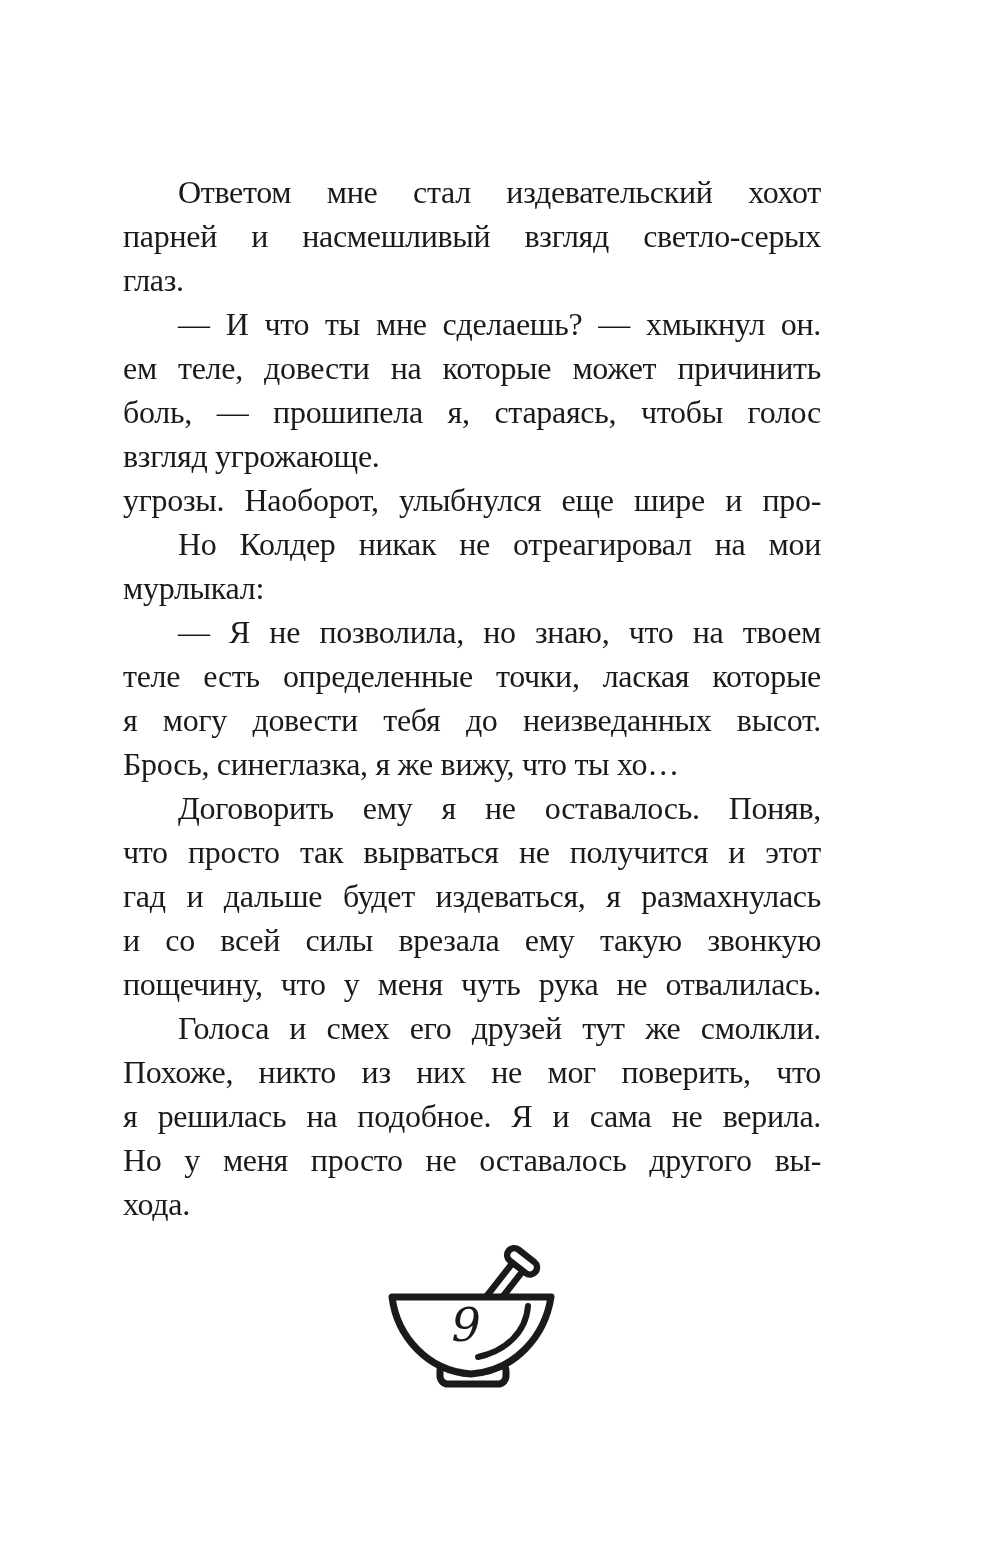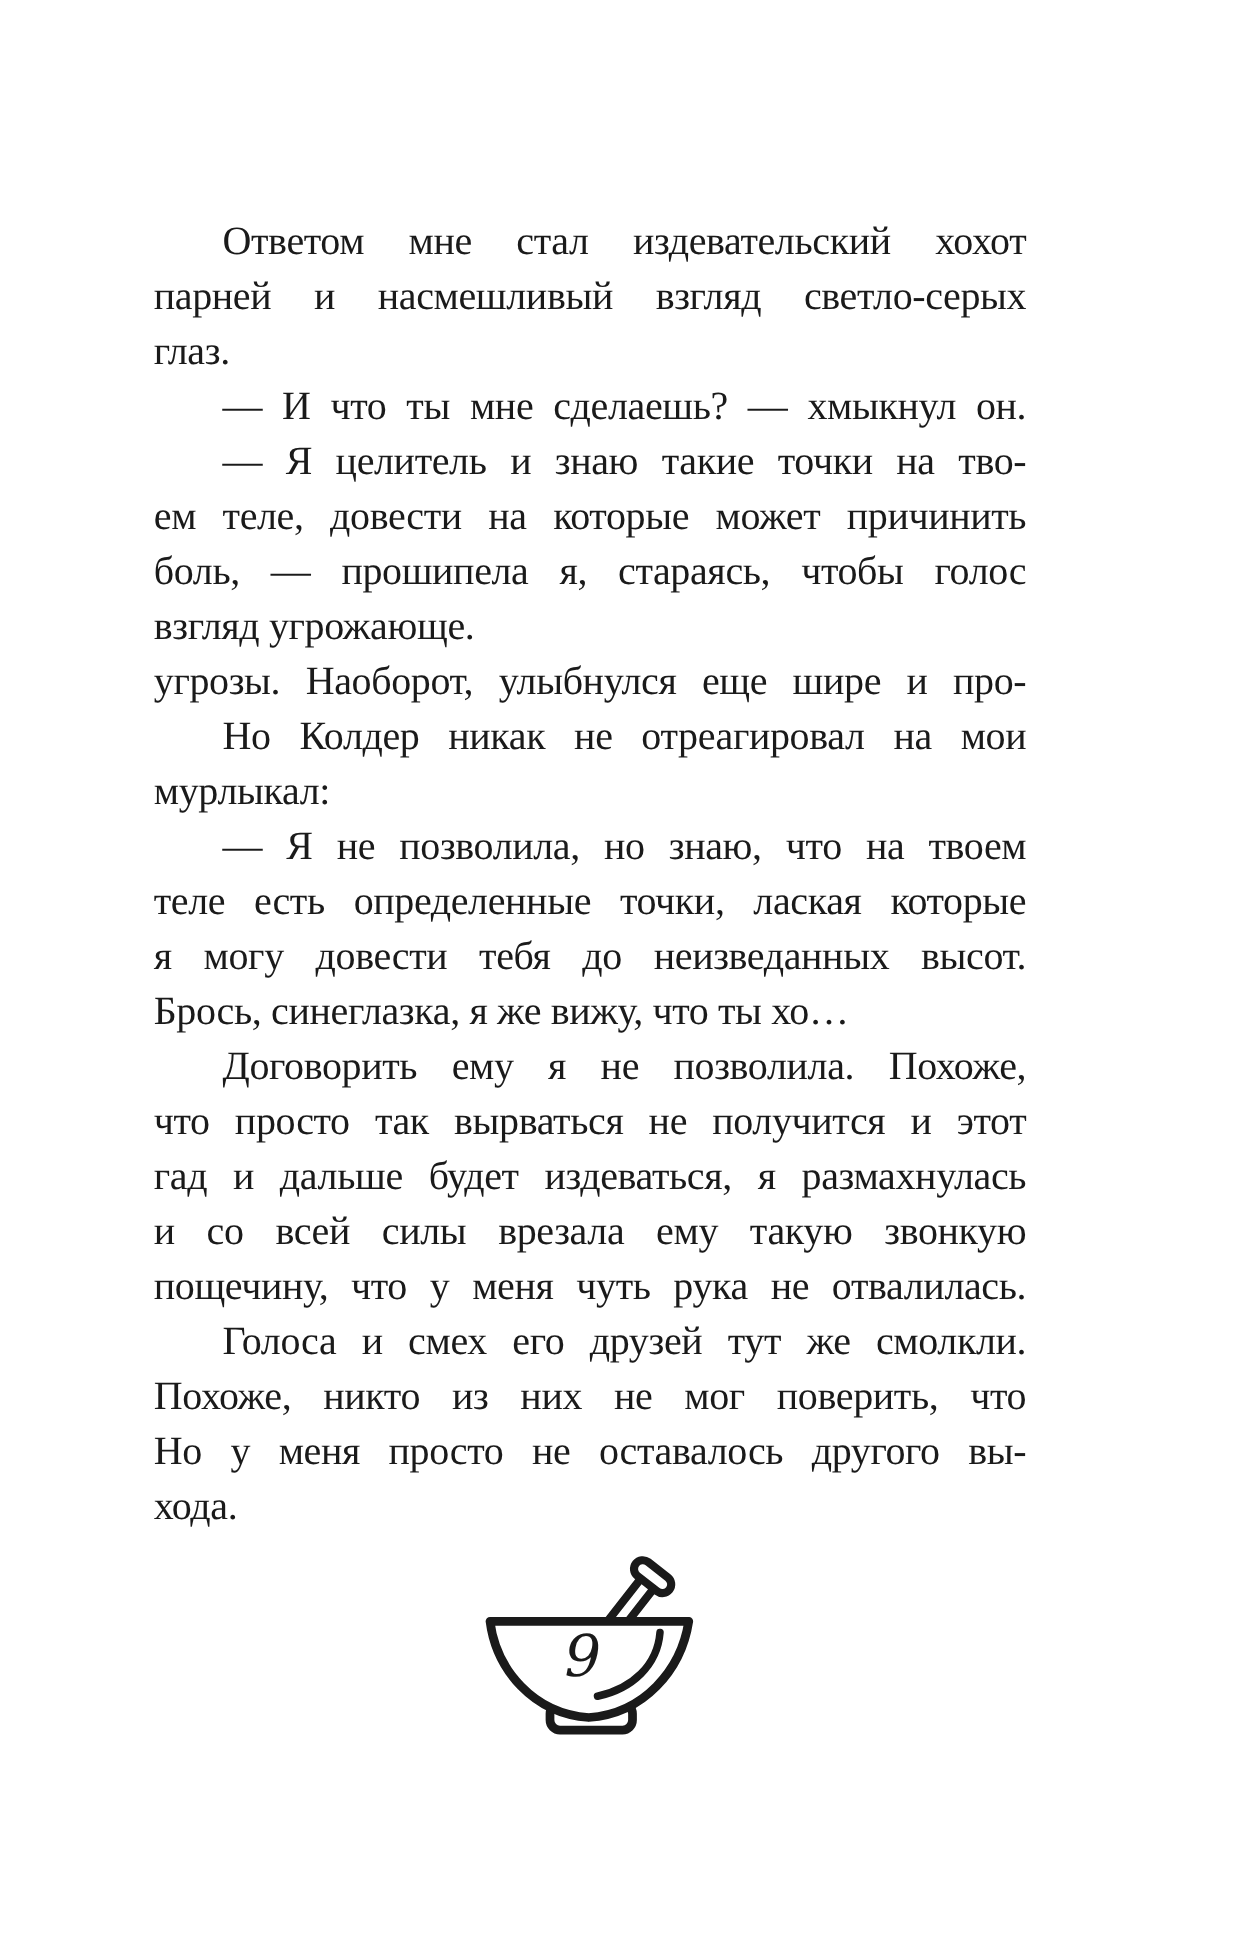--- a/index.html
+++ b/index.html
@@ -58,46 +58,46 @@
   <div class="text-block" id="text-block" style="color: rgb(26, 26, 26);">
       <div class="paragraph">
         <div class="line first">Ответом мне стал издевательский хохот</div>
         <div class="line">парней и насмешливый взгляд светло-серых</div>
         <div class="line last">глаз.</div>
       </div>
       <div class="paragraph">
         <div class="line first">— И что ты мне сделаешь? — хмыкнул он.</div>
       </div>
       <div class="paragraph">
-        <div class="line first">— Я целитель и знаю такие точки на тво-</div>
         <div class="line">ем теле, довести на которые может причинить</div>
         <div class="line">боль, — прошипела я, стараясь, чтобы голос</div>
         <div class="line last">взгляд угрожающе.</div>
       </div>
       <div class="paragraph">
         <div class="line">угрозы. Наоборот, улыбнулся еще шире и про-</div>
         <div class="line first">Но Колдер никак не отреагировал на мои</div>
         <div class="line last">мурлыкал:</div>
       </div>
       <div class="paragraph">
         <div class="line first">— Я не позволила, но знаю, что на твоем</div>
         <div class="line">теле есть определенные точки, лаская которые</div>
         <div class="line">я могу довести тебя до неизведанных высот.</div>
         <div class="line last">Брось, синеглазка, я же вижу, что ты хо…</div>
       </div>
       <div class="paragraph">
-        <div class="line first">Договорить ему я не позволила. Похоже,</div>
+        <div class="line first">Договорить ему я не оставалось. Поняв,</div>
         <div class="line">что просто так вырваться не получится и этот</div>
         <div class="line">гад и дальше будет издеваться, я размахнулась</div>
         <div class="line">и со всей силы врезала ему такую звонкую</div>
         <div class="line">пощечину, что у меня чуть рука не отвалилась.</div>
       </div>
       <div class="paragraph">
         <div class="line first">Голоса и смех его друзей тут же смолкли.</div>
         <div class="line">Похоже, никто из них не мог поверить, что</div>
+        <div class="line">я решилась на подобное. Я и сама не верила.</div>
         <div class="line">Но у меня просто не оставалось другого вы-</div>
         <div class="line last">хода.</div>
       </div>
       <div class="footer-ornament">
     <svg width="170" height="152" viewBox="0 0 170 152" fill="none" stroke="#1a1a1a" stroke-linecap="round" stroke-linejoin="round">
 
       <rect x="53" y="123" width="66" height="21" rx="8" fill="#ffffff" stroke-width="7"></rect>
 
       <g transform="translate(108,56) rotate(38)">
         <rect x="-6.5" y="-46" width="13" height="68" fill="#ffffff" stroke-width="6.5"></rect>

